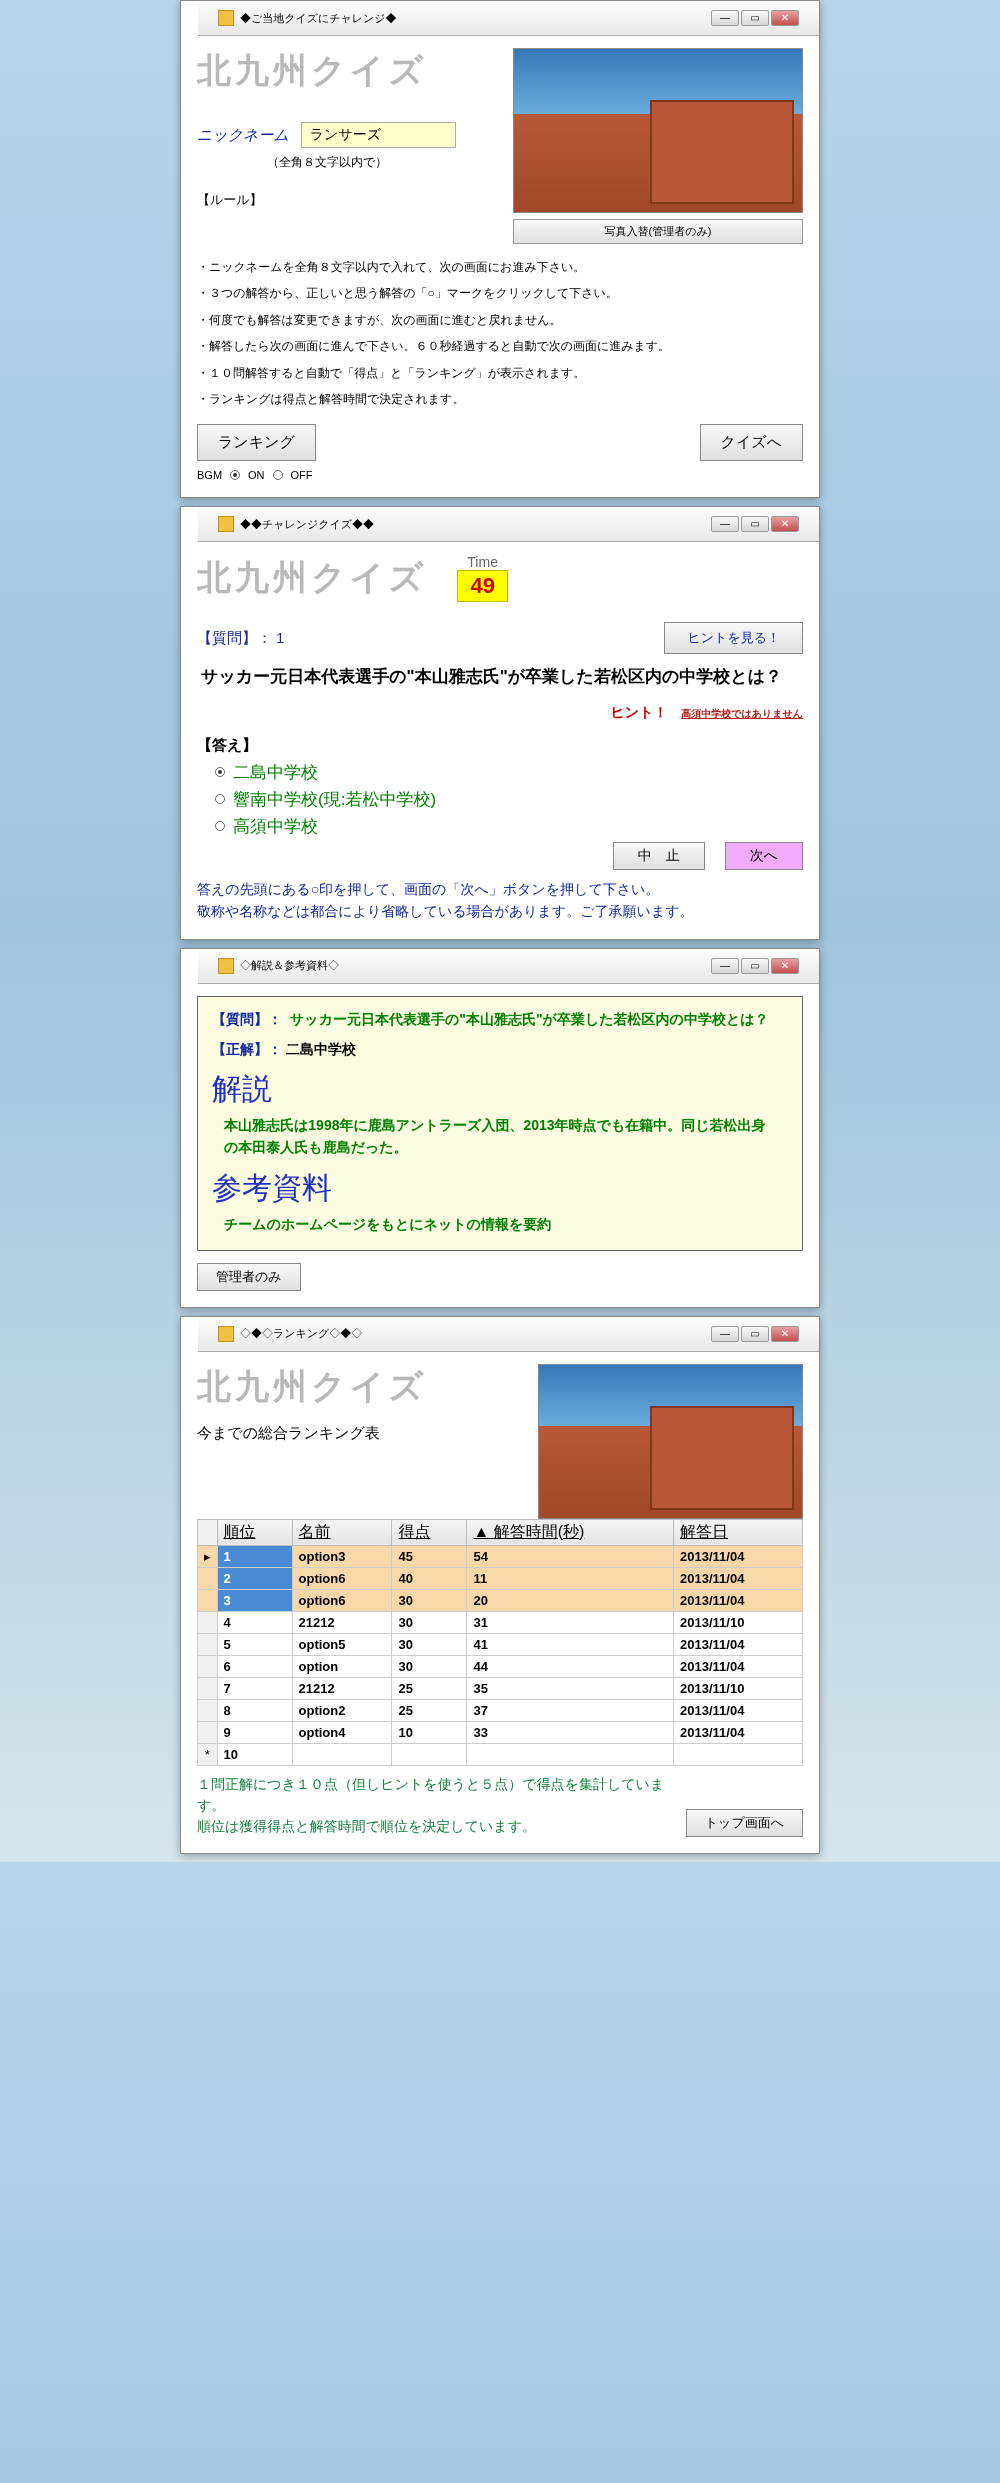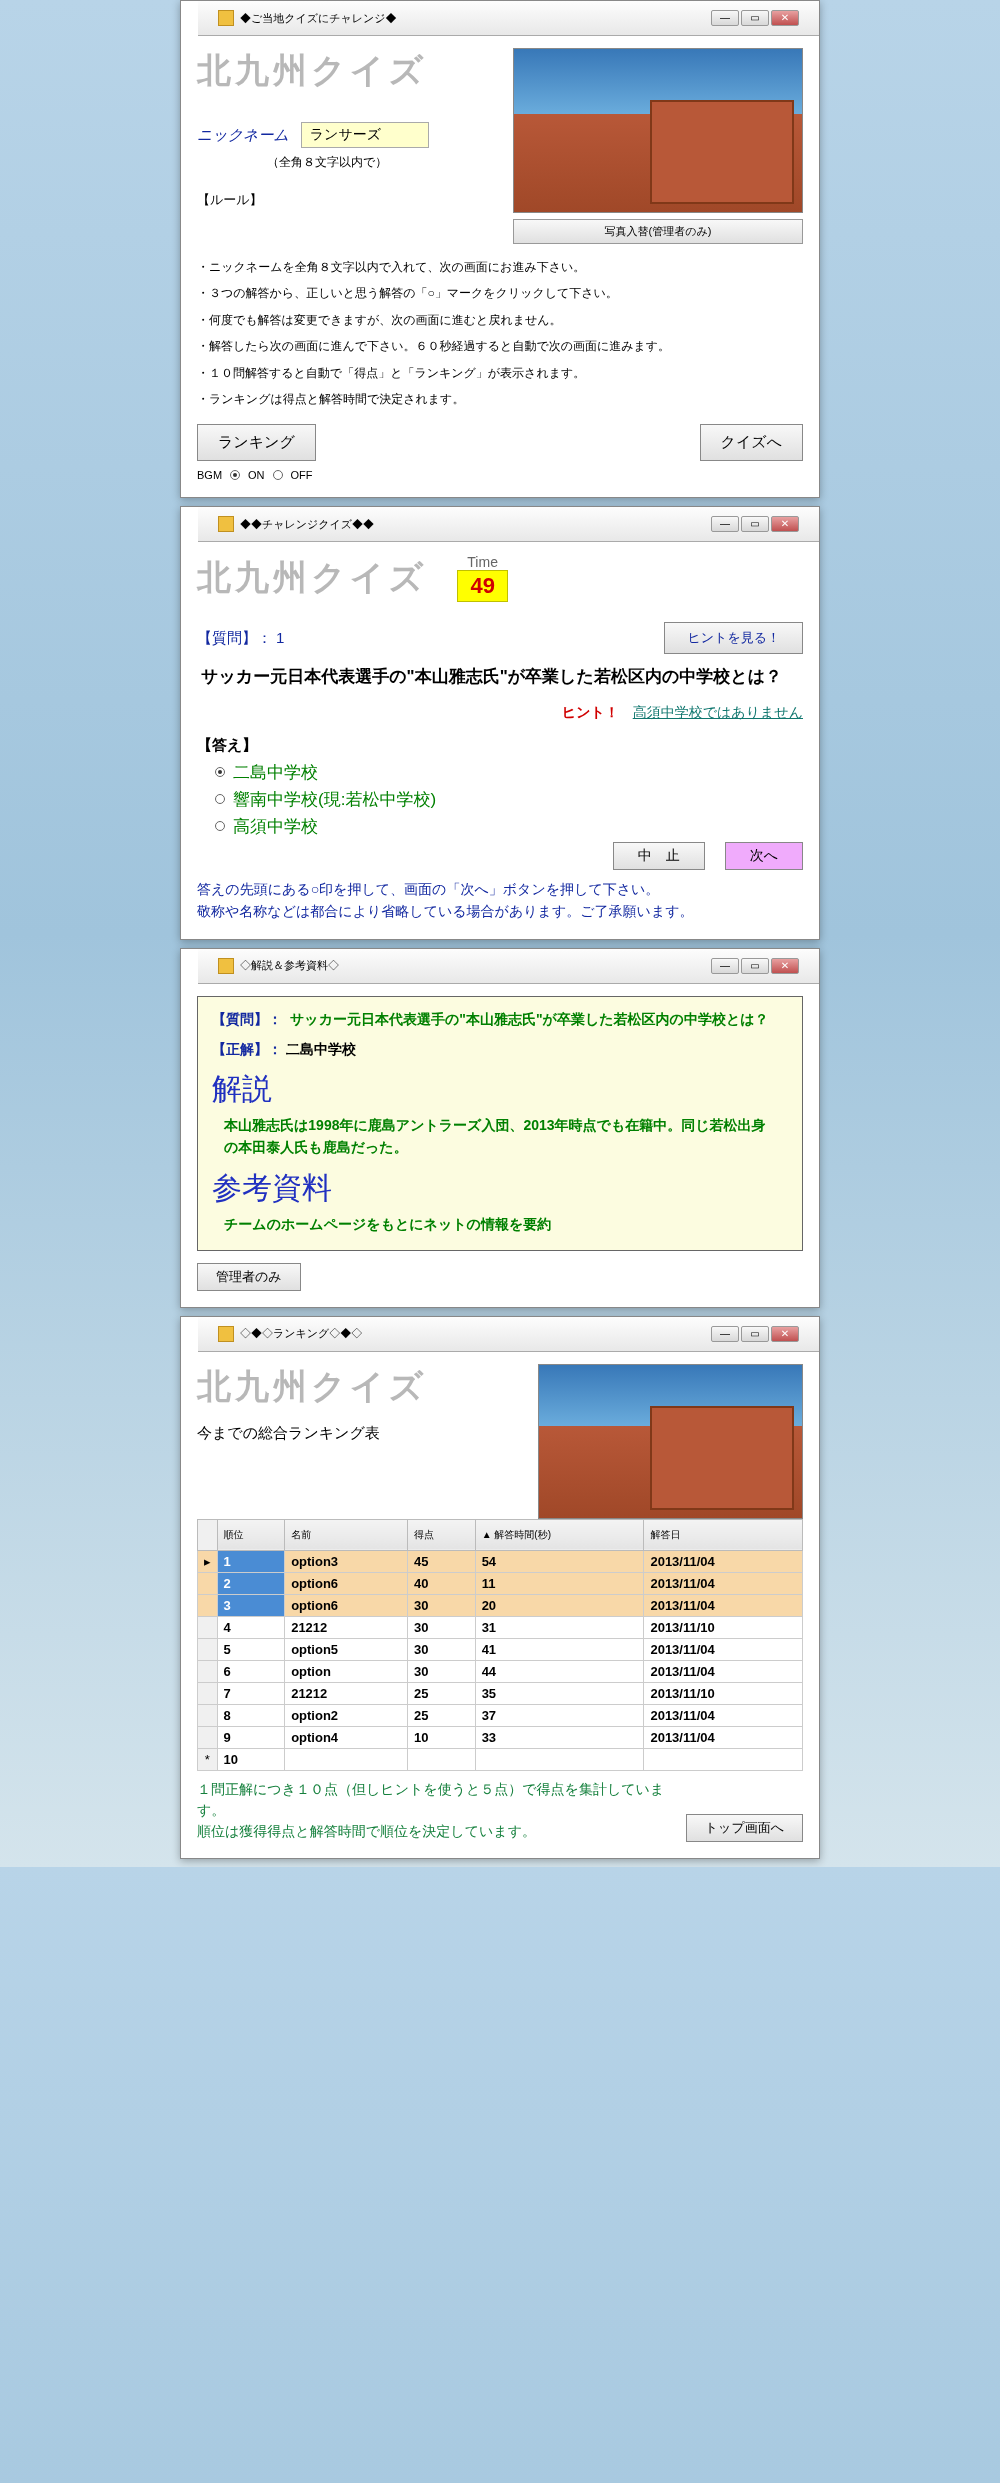--- a/index.html
+++ b/index.html
@@ -18,55 +18,55 @@
 .content { padding: 12px 16px 16px; background: #fff; }
 .logo { font-size: 34px; font-weight: bold; color: #b8b8b8; letter-spacing: 4px; font-family: "MS Mincho", serif; }
 .header-row { display: flex; gap: 16px; align-items: flex-start; }
 .header-left { flex: 1; }
 .photo-box { width: 290px; height: 165px; background: linear-gradient(180deg,#4a8cc4 0%,#6aacdc 40%,#b85838 40%,#a04828 100%); border: 1px solid #888; position: relative; overflow: hidden; }
 .photo-box::before { content: ""; position: absolute; left: 0; right: 0; top: 0; height: 40%; background: linear-gradient(180deg,#3878b8 0%,#6aacdc 100%); }
 .photo-box::after { content: ""; position: absolute; right: 8px; bottom: 8px; width: 140px; height: 100px; background: #b85838; border: 2px solid #803818; }
 .photo-box.sm { width: 265px; height: 155px; }
 .nick-row { display: flex; align-items: center; gap: 12px; margin-top: 28px; }
 .nick-label { color: #1228a0; font-style: italic; font-size: 15px; }
-.nick-input { background: #ffffcc; border: 1px solid #aaa; padding: 4px 8px; width: 128px; font-size: 14px; }
+.nick-input { background: #ffffcc; border: 1px solid #aaa; padding: 4px 8px; width: 155px; font-size: 14px; }
 .nick-hint { font-size: 12px; margin-left: 70px; margin-top: 6px; }
 .rules-title { margin-top: 20px; font-size: 13px; }
 .rules { margin-top: 10px; font-size: 12px; line-height: 2.2; }
 .photo-btn { font-size: 11px; padding: 4px 8px; background: linear-gradient(180deg,#f8f8f8,#e0e0e0); border: 1px solid #999; margin-top: 6px; width: 100%; }
 .btn { background: linear-gradient(180deg,#f8f8f8,#e0e0e0); border: 1px solid #888; padding: 8px 20px; font-size: 15px; cursor: pointer; }
 .btn.sm { padding: 4px 18px; font-size: 13px; }
 .btn-row { display: flex; justify-content: space-between; gap: 12px; margin-top: 12px; }
 .bgm-row { display: flex; align-items: center; gap: 8px; font-size: 11px; margin-top: 8px; }
 .radio { width: 10px; height: 10px; border: 1px solid #666; border-radius: 50%; display: inline-block; background: #fff; position: relative; }
 .radio.on::after { content: ""; position: absolute; inset: 2px; background: #333; border-radius: 50%; }
 .time-label { font-size: 14px; color: #666; }
 .time-box { background: #ffff00; border: 1px solid #c0c000; padding: 2px 12px; font-size: 22px; color: #d00000; font-weight: bold; display: inline-block; }
 .q-label { color: #1228a0; font-size: 15px; }
 .question-text { font-size: 17px; font-weight: bold; line-height: 1.5; margin: 10px 4px; }
 .hint-btn { background: linear-gradient(180deg,#f8f8f8,#e0e0e0); border: 1px solid #888; padding: 6px 22px; color: #1228a0; font-size: 13px; }
 .hint-row { text-align: right; margin: 14px 0; }
 .hint-text { color: #d00000; font-weight: bold; font-size: 14px; }
-.hint-link { color: #0f766e; text-decoration: underline; font-size: 14px; margin-left: 10px; }
+.hint-link { color: #b91c1c; text-decoration: underline; font-size: 10px; margin-left: 10px; font-weight: bold; }
 .answers-title { font-size: 15px; font-weight: bold; margin-bottom: 6px; }
 .answer-opt { display: flex; align-items: center; gap: 8px; font-size: 17px; color: #008000; margin: 4px 0 4px 18px; }
 .quiz-btns { display: flex; justify-content: flex-end; gap: 20px; margin: 4px 0; }
 .qbtn { padding: 4px 24px; font-size: 14px; border: 1px solid #888; background: linear-gradient(180deg,#f8f8f8,#e0e0e0); }
 .qbtn.next { background: #f0abfc; }
 .foot-note { color: #1228a0; font-size: 14px; line-height: 1.6; margin-top: 8px; }
 .exp-box { background: #fcfce0; border: 1px solid #666; padding: 14px; }
 .exp-q-label { color: #1228a0; font-weight: bold; font-size: 14px; }
 .exp-q-text { color: #008000; font-weight: bold; font-size: 14px; margin-left: 8px; }
 .exp-a-label { color: #1228a0; font-weight: bold; font-size: 14px; }
 .exp-a-text { font-weight: bold; font-size: 14px; }
 .exp-h { font-family: "Brush Script MT", cursive; font-size: 30px; color: #2030c0; margin: 10px 0 4px; }
 .exp-body { color: #008000; font-weight: bold; font-size: 14px; line-height: 1.6; padding: 0 12px; }
 .rank-title { font-size: 15px; margin: 14px 0 8px; }
 table.rank { border-collapse: collapse; width: 100%; font-size: 13px; }
-table.rank th { background: linear-gradient(180deg,#f4f4f4,#e4e4e4); border: 1px solid #bbb; padding: 8px 6px; font-weight: normal; font-size: 10px; text-align: left; }
+table.rank th { background: linear-gradient(180deg,#f4f4f4,#e4e4e4); border: 1px solid #bbb; padding: 2px 6px; font-weight: normal; font-size: 16px; text-align: left; text-decoration: underline; }
 table.rank td { border: 1px solid #ccc; padding: 3px 6px; font-weight: bold; }
 table.rank tr.hl td { background: #f8d8a8; }
 table.rank td.ord { background: #4a8cd4; color: #fff; }
 table.rank tr.hl td.ord { background: #4a8cd4; }
 table.rank .row-hdr { width: 18px; background: #f0f0f0; text-align: center; font-weight: normal; }
 .rank-note { color: #15803d; font-size: 14px; line-height: 1.5; margin-top: 8px; }
 </style>
 </head>
 <body>
 

